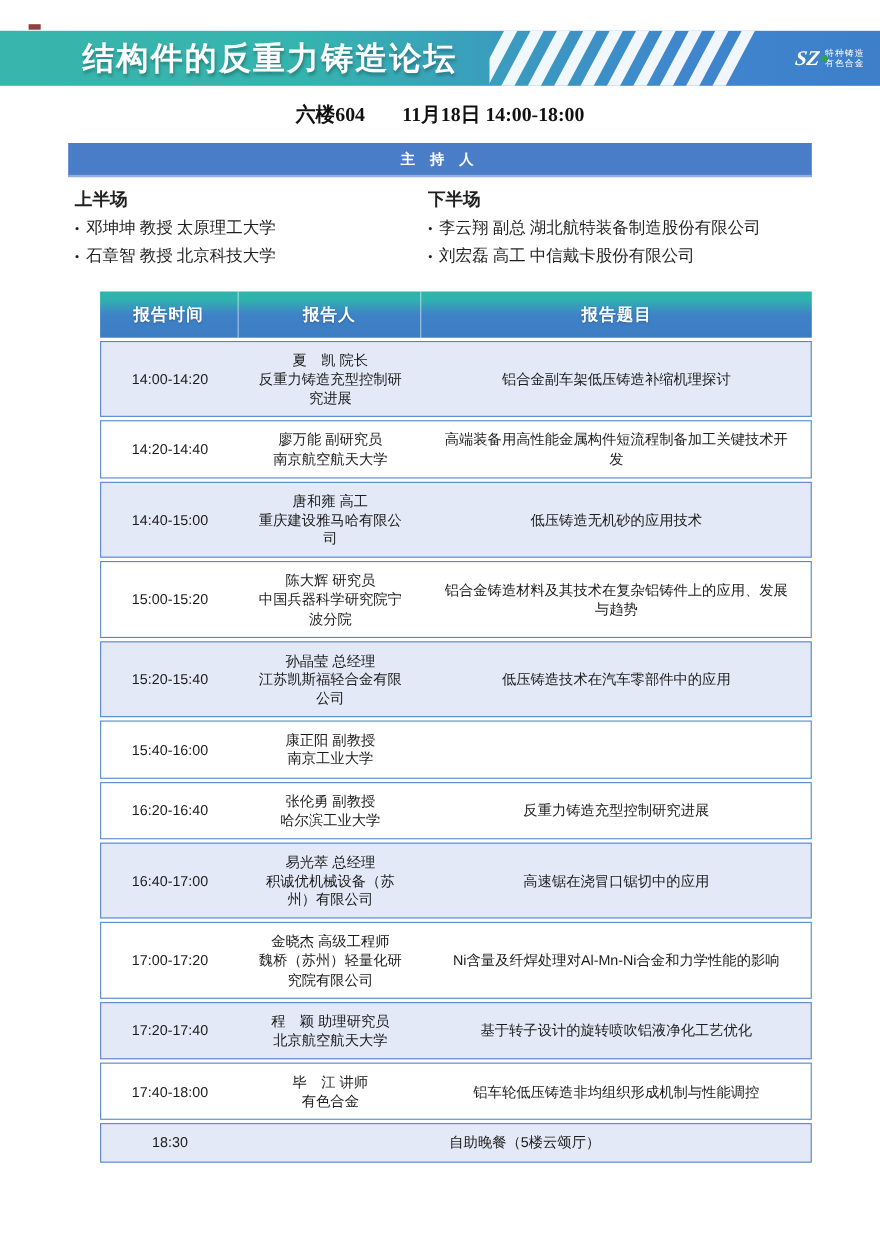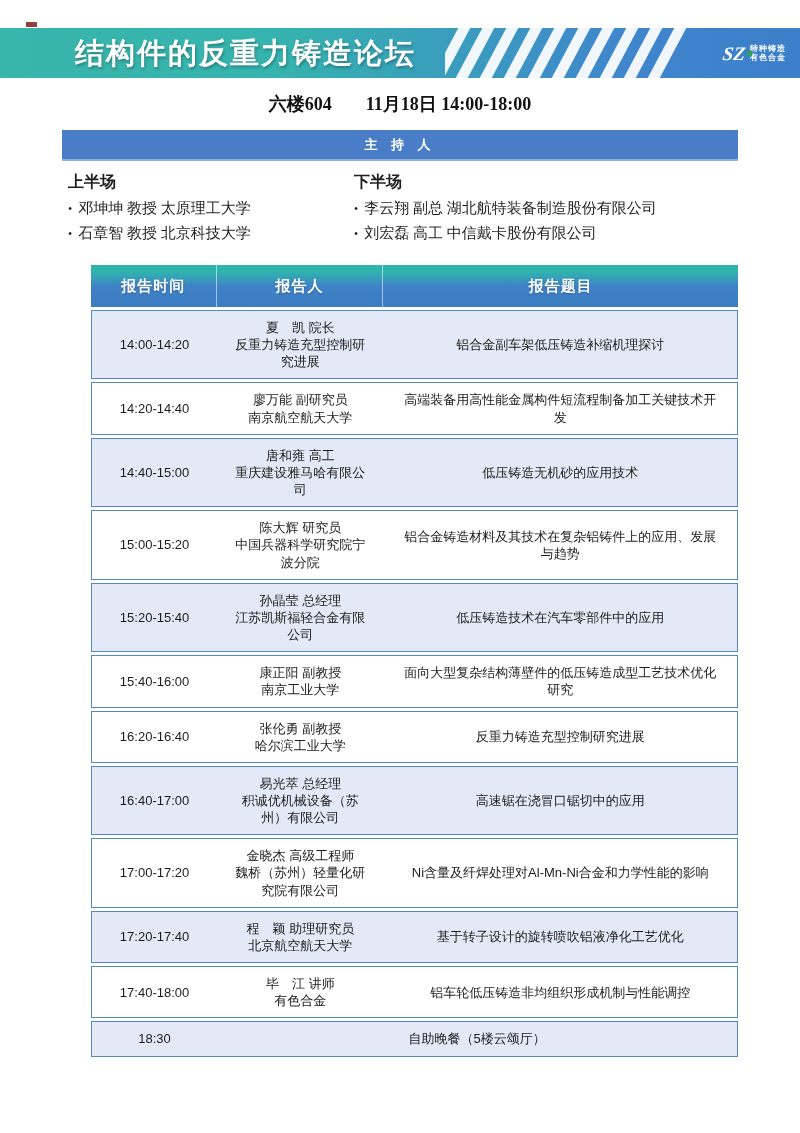--- a/index.html
+++ b/index.html
@@ -33,41 +33,41 @@
   .banner-logo {
     position:absolute; right:14px; top:9px; height:32px;
     display:flex; align-items:center; gap:5px;
   }
   .logo-mark {
     font-family:"Liberation Serif","DejaVu Serif",serif;
     font-style:italic; font-weight:bold; color:#ffffff; font-size:19px;
     transform:skewX(-8deg); line-height:1;
   }
   .logo-text { display:flex; flex-direction:column; justify-content:center; line-height:1.15; }
-  .logo-text span { font-size:8px; color:#ffffff; letter-spacing:1px; white-space:nowrap;font-weight:bold; }
+  .logo-text span { font-size:8px; color:#ffffff; letter-spacing:1px; white-space:nowrap; }
   .logo-green-dot { position:absolute; left:24px; top:14px; width:5px; height:5px; background:#2ea04f; }
 
   
   .session-info {
     position:absolute; left:0; top:92px; width:800px; text-align:center;
     font-family:"Liberation Serif","DejaVu Serif",serif;
     font-size:18px; font-weight:bold; color:#111;
   }
   .session-info .room { margin-right:34px; }
 
   
   .mod-banner {
     position:absolute; left:62px; top:130px; width:676px; height:31px;
     background:#4a7dc8; border-bottom:2px solid #8fb0e0;
     display:flex; align-items:center; justify-content:center;
     color:#ffffff; font-size:13px; font-weight:bold; letter-spacing:5px;
   }
   .hosts {
     position:absolute; left:62px; top:168px; width:676px;
-    display:flex; font-family:"Liberation Serif","DejaVu Serif",serif;
+    display:flex; font-family:"Liberation Serif","DejaVu Serif",serif;gap:35px;
   }
   .host-col { line-height:1.72; }
   .host-col.first { width:292px; padding-left:6px; }
   .host-col.second { flex:1; }
   .host-label { font-size:16px; font-weight:bold; }
   .host-item { font-size:15px; white-space:nowrap; }
   .host-item .bullet { font-size:12px; margin-right:6px; }
 
   
   .table { position:absolute; left:62px; top:265px; width:676px;padding-left:29px; }
@@ -197,21 +197,20 @@
     </div>
     <div class="cell c-title">低压铸造技术在汽车零部件中的应用</div>
   </div>
 
   <div class="t-row">
     <div class="cell c-time">15:40-16:00</div>
     <div class="cell c-speaker">
       <span class="spk-name">康正阳 副教授</span>
       <span>南京工业大学</span>
     </div>
-    <div class="cell c-title">面向大型复杂结构薄壁件的低压铸造成型工艺技术优化研究</div>
   </div>
 
 
   <div class="t-row">
     <div class="cell c-time">16:20-16:40</div>
     <div class="cell c-speaker">
       <span class="spk-name">张伦勇 副教授</span>
       <span>哈尔滨工业大学</span>
     </div>
     <div class="cell c-title">反重力铸造充型控制研究进展</div>

